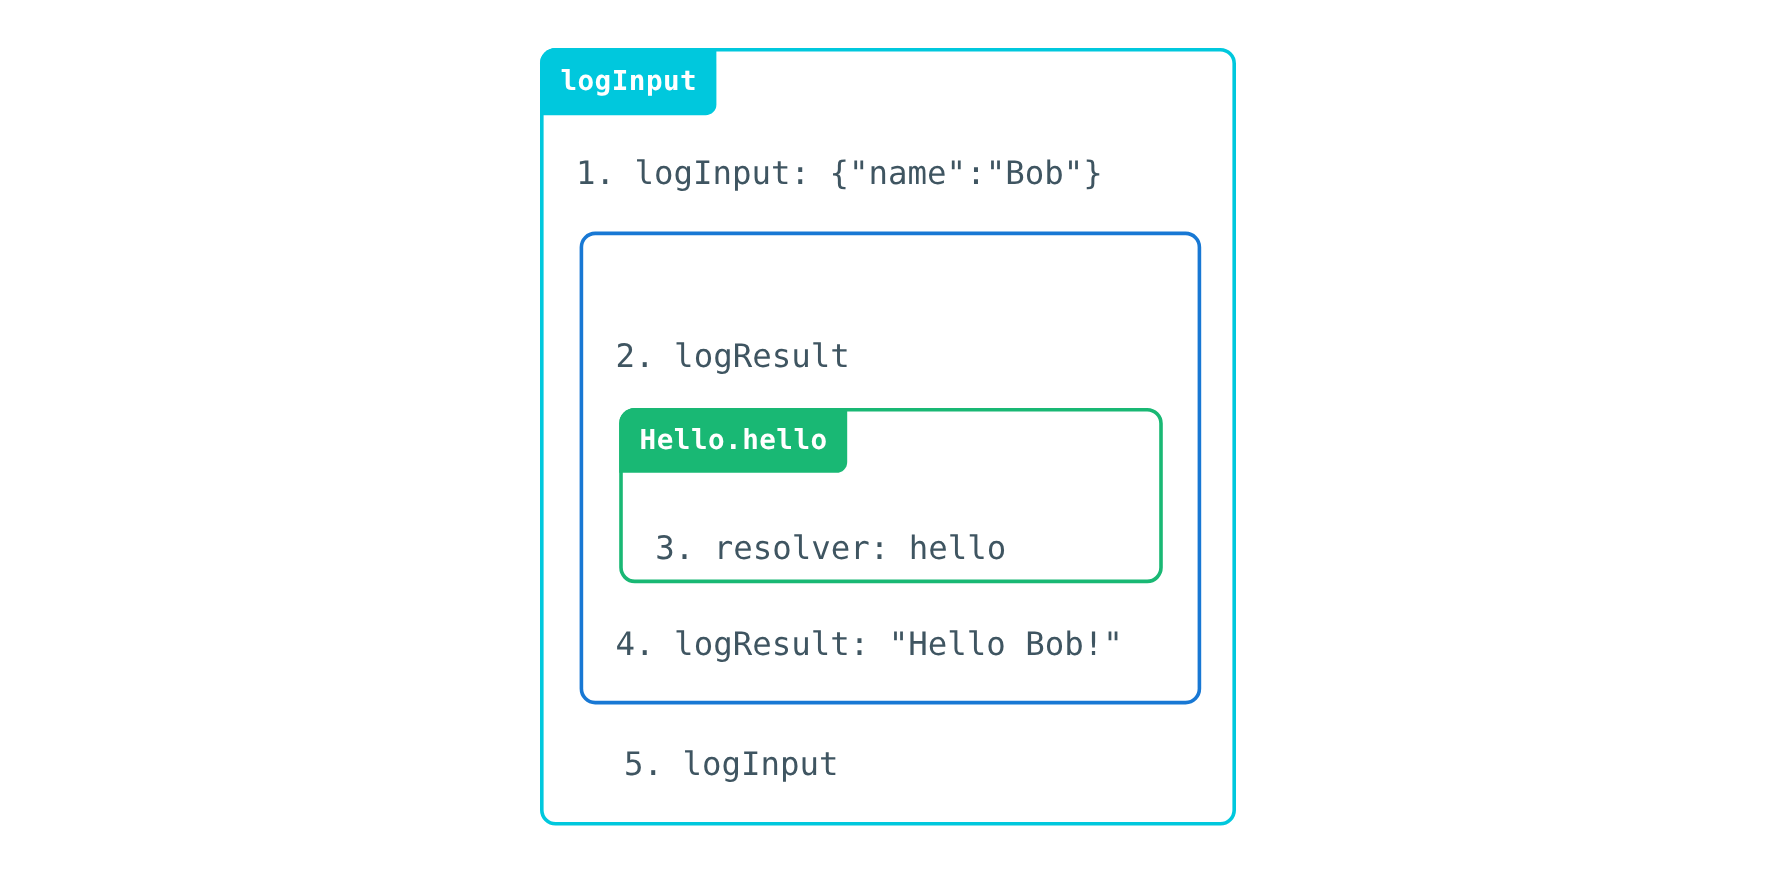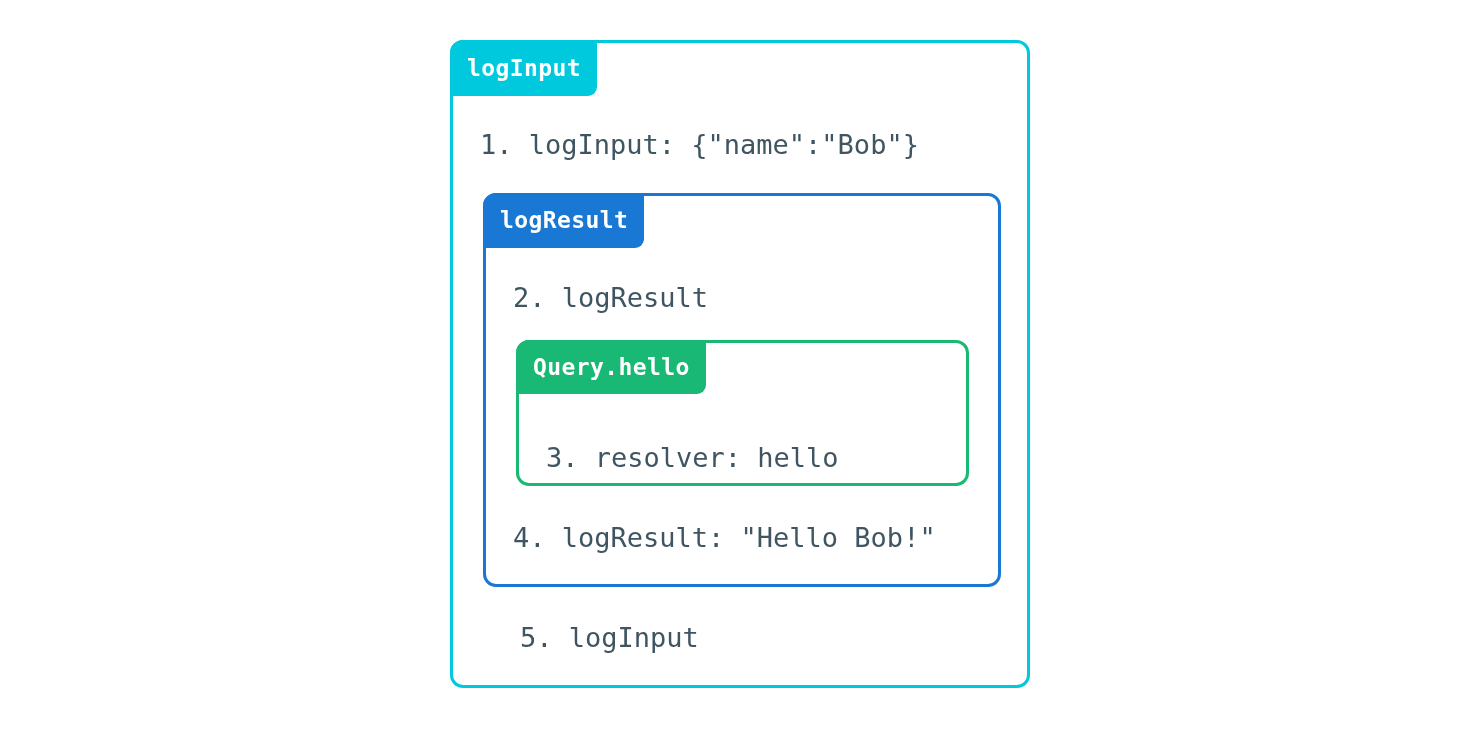--- a/index.html
+++ b/index.html
@@ -112,27 +112,26 @@
 <div class="canvas">
 
   <div class="trace-box" id="box-loginput">
 
     <div class="box-label">logInput</div>
 
     <div class="trace-line" id="line-1">1. logInput: {"name":"Bob"}</div>
 
     <div class="trace-box" id="box-logresult">
 
-      <div class="box-label">logResult</div>
 
       <div class="trace-line" id="line-2">2. logResult</div>
 
       <div class="trace-box" id="box-queryhello">
 
-        <div class="box-label">Query.hello</div>
+        <div class="box-label">Hello.hello</div>
 
         <div class="trace-line" id="line-3">3. resolver: hello</div>
       </div>
 
       <div class="trace-line" id="line-4">4. logResult: "Hello Bob!"</div>
     </div>
 
     <div class="trace-line" id="line-5">5. logInput</div>
   </div>
 

